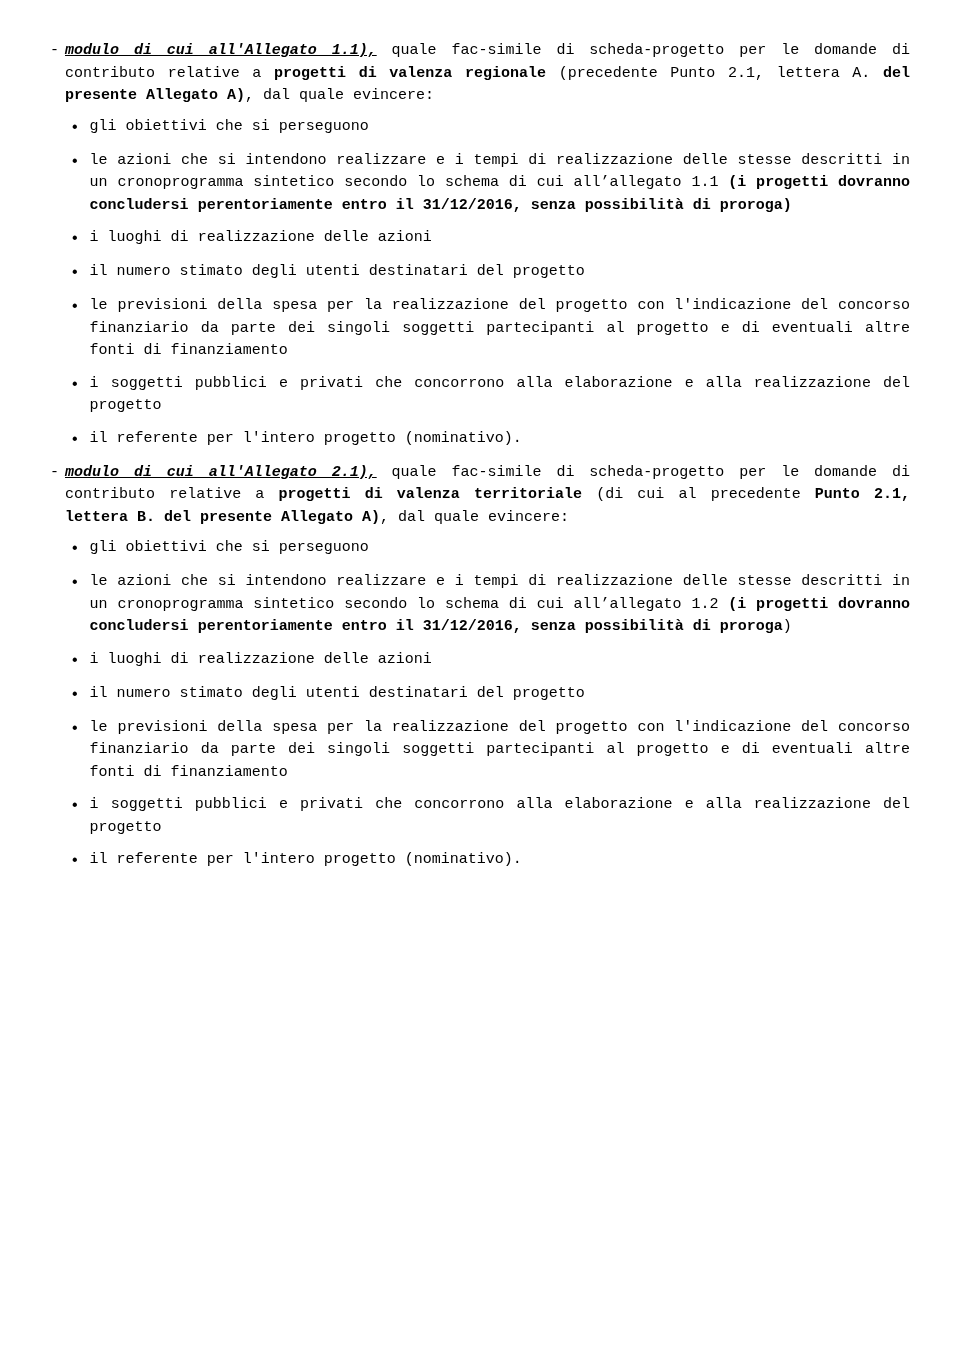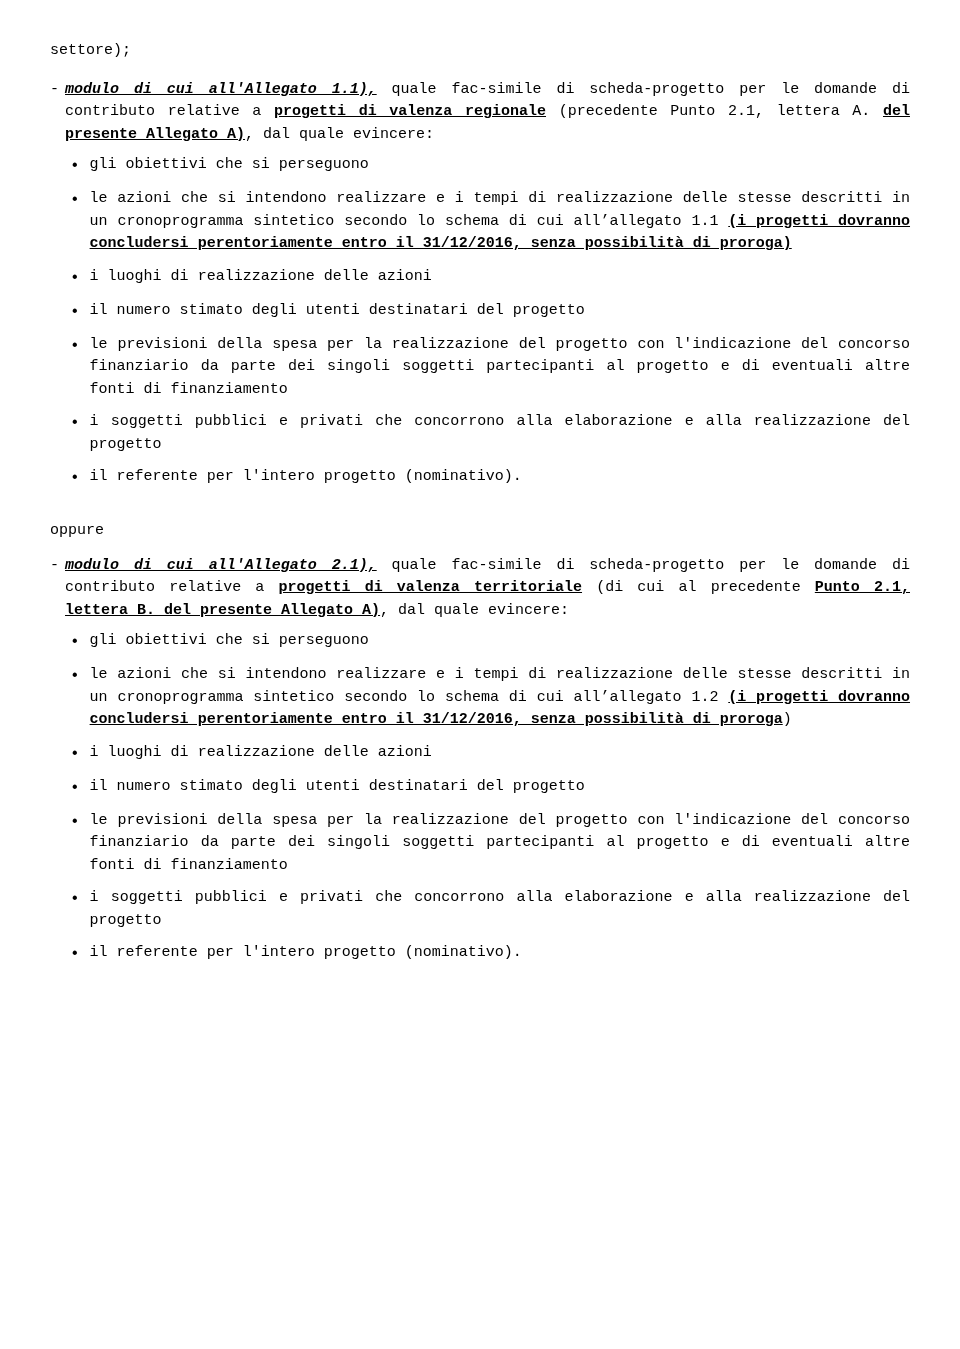--- a/index.html
+++ b/index.html
@@ -45,21 +45,20 @@
       text-align: justify;
     }
 
     .allegato-ref {
       font-style: italic;
       text-decoration: underline;
     }
 
     .bold {
       font-weight: bold;
-      text-decoration: underline;
     }
 
     .bold-italic {
       font-weight: bold;
       font-style: italic;
       text-decoration: underline;
     }
 
     .bullet-list {
       list-style: none;
@@ -93,23 +92,20 @@
       font-weight: normal;
       font-size: 15px;
       margin-bottom: 12px;
     }
   </style>
 </head>
 <body>
 
 <div class="document-content">
 
-  <div class="intro-line" style="margin-bottom:16px;">
-    <span>settore);</span>
-  </div>
 
   <div class="section-header">
     <span class="dash">-</span>
     <span class="section-text">
       <span class="allegato-ref bold-italic">modulo di cui all'Allegato 1.1),</span><span> quale fac-simile di scheda-progetto per le domande di contributo relative a </span><span class="bold">progetti di valenza regionale</span><span> (precedente Punto 2.1, lettera A. </span><span class="bold">del presente Allegato A)</span><span>, dal quale evincere:</span>
     </span>
   </div>
 
   <ul class="bullet-list">
     <li>
@@ -130,23 +126,20 @@
       <span class="bullet-text">le previsioni della spesa per la realizzazione del progetto con l'indicazione del concorso finanziario da parte dei singoli soggetti partecipanti al progetto e di eventuali altre fonti di finanziamento</span>
     </li>
     <li>
       <span class="bullet-text">i soggetti pubblici e privati che concorrono alla elaborazione e alla realizzazione del progetto</span>
     </li>
     <li>
       <span class="bullet-text">il referente per l'intero progetto (nominativo).</span>
     </li>
   </ul>
 
-  <div class="oppure-section">
-    <div class="oppure-label">oppure</div>
-  </div>
 
   <div class="section-header">
     <span class="dash">-</span>
     <span class="section-text">
       <span class="allegato-ref bold-italic">modulo di cui all'Allegato 2.1),</span><span> quale fac-simile di scheda-progetto per le domande di contributo relative a </span><span class="bold">progetti di valenza territoriale</span><span> (di cui al precedente </span><span class="bold">Punto 2.1, lettera B. del presente Allegato A)</span><span>, dal quale evincere:</span>
     </span>
   </div>
 
   <ul class="bullet-list">
     <li>

